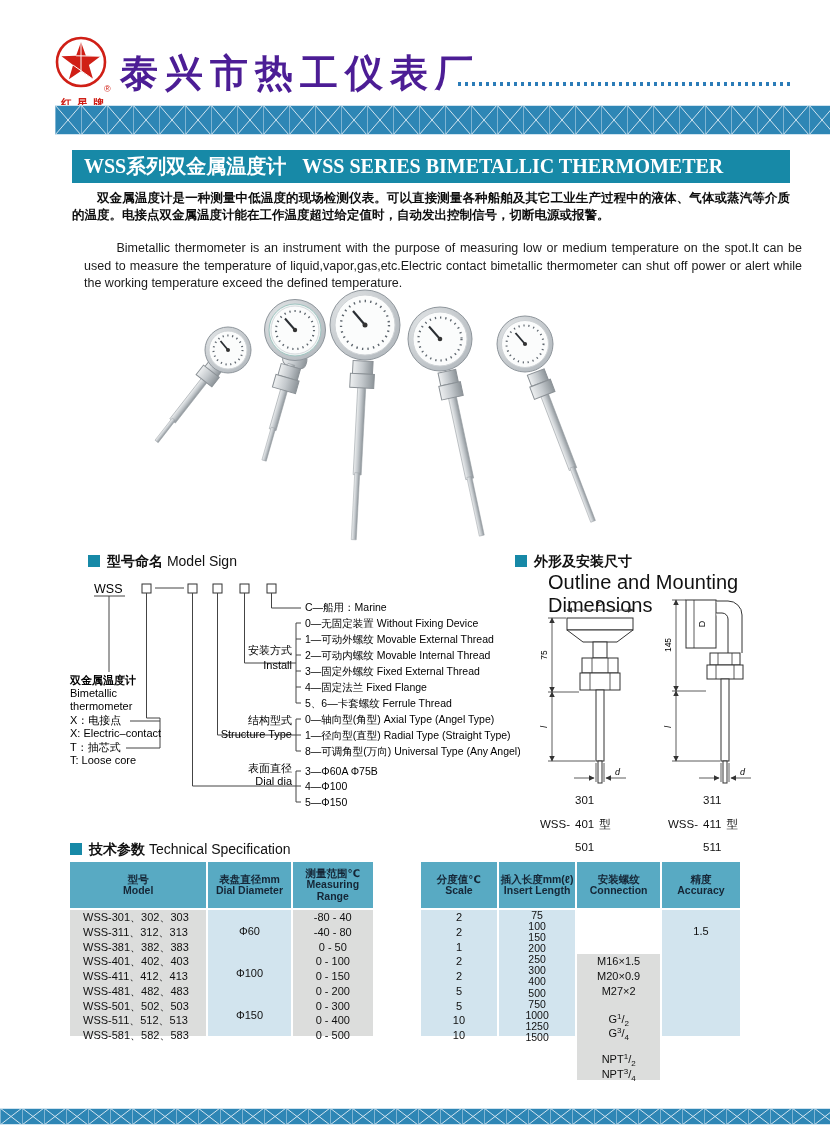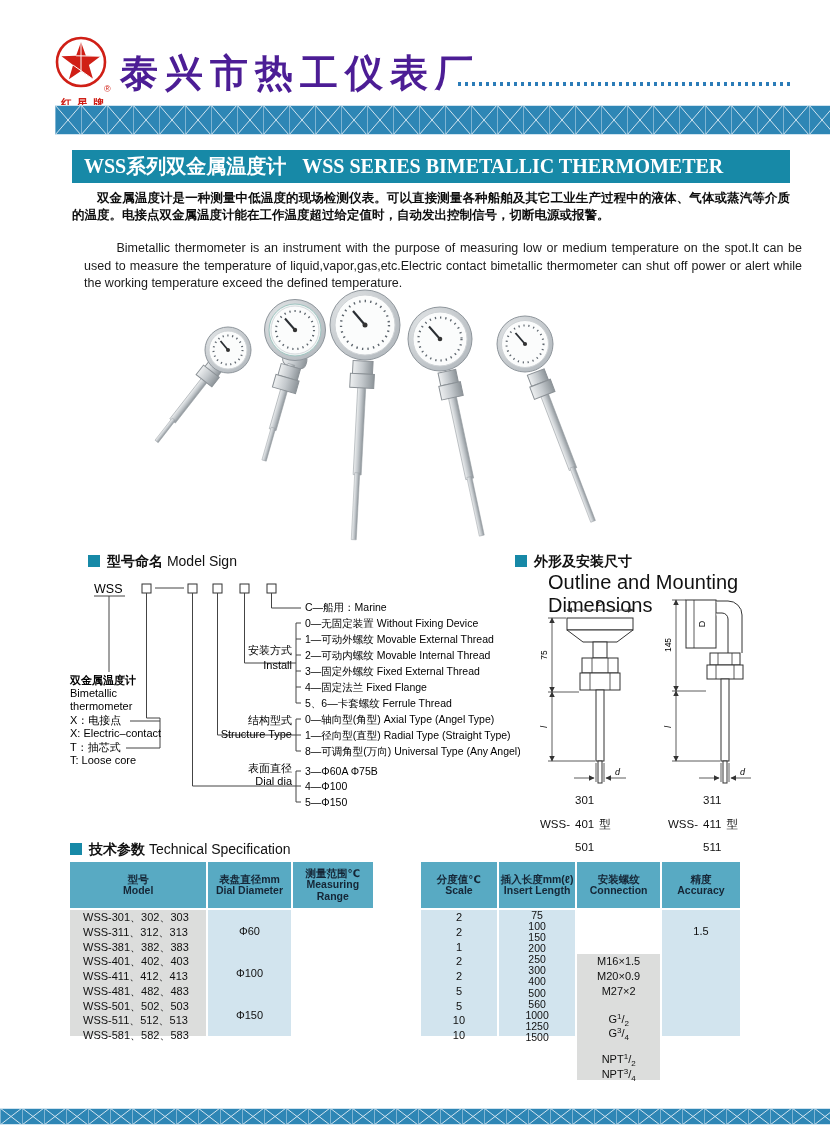--- a/index.html
+++ b/index.html
@@ -379,20 +379,31 @@
           <div class="sgroup">Φ100</div>
           <div class="sgroup">Φ150</div>
         </div>
       </div>
       <div class="spec-col" style="width: 11.6%;">
         <div class="spec-head">
           <div class="hl">测量范围℃</div>
           <div class="hl">Measuring</div>
           <div class="hl">Range</div>
         </div>
+        <div class="spec-body gray">
+          <div class="srow">-80 - 40</div>
+          <div class="srow">-40 - 80</div>
+          <div class="srow">0 - 50</div>
+          <div class="srow">0 - 100</div>
+          <div class="srow">0 - 150</div>
+          <div class="srow">0 - 200</div>
+          <div class="srow">0 - 300</div>
+          <div class="srow">0 - 400</div>
+          <div class="srow">0 - 500</div>
+        </div>
       </div>
       <div class="spec-col" style="width: 11%; padding-left: 46px;">
         <div class="spec-head">
           <div class="hl">分度值℃</div>
           <div class="hl">Scale</div>
         </div>
         <div class="spec-body blue">
           <div class="srow">2</div>
           <div class="srow">2</div>
           <div class="srow">1</div>
@@ -411,21 +422,21 @@
         </div>
         <div class="spec-body blue">
           <div class="sline">75</div>
           <div class="sline">100</div>
           <div class="sline">150</div>
           <div class="sline">200</div>
           <div class="sline">250</div>
           <div class="sline">300</div>
           <div class="sline">400</div>
           <div class="sline">500</div>
-          <div class="sline">560</div>
+          <div class="sline">750</div>
           <div class="sline">1000</div>
           <div class="sline">1250</div>
           <div class="sline">1500</div>
         </div>
       </div>
       <div class="spec-col" style="width: 12%; gap: 44px;">
         <div class="spec-head">
           <div class="hl">安装螺纹</div>
           <div class="hl">Connection</div>
         </div>

